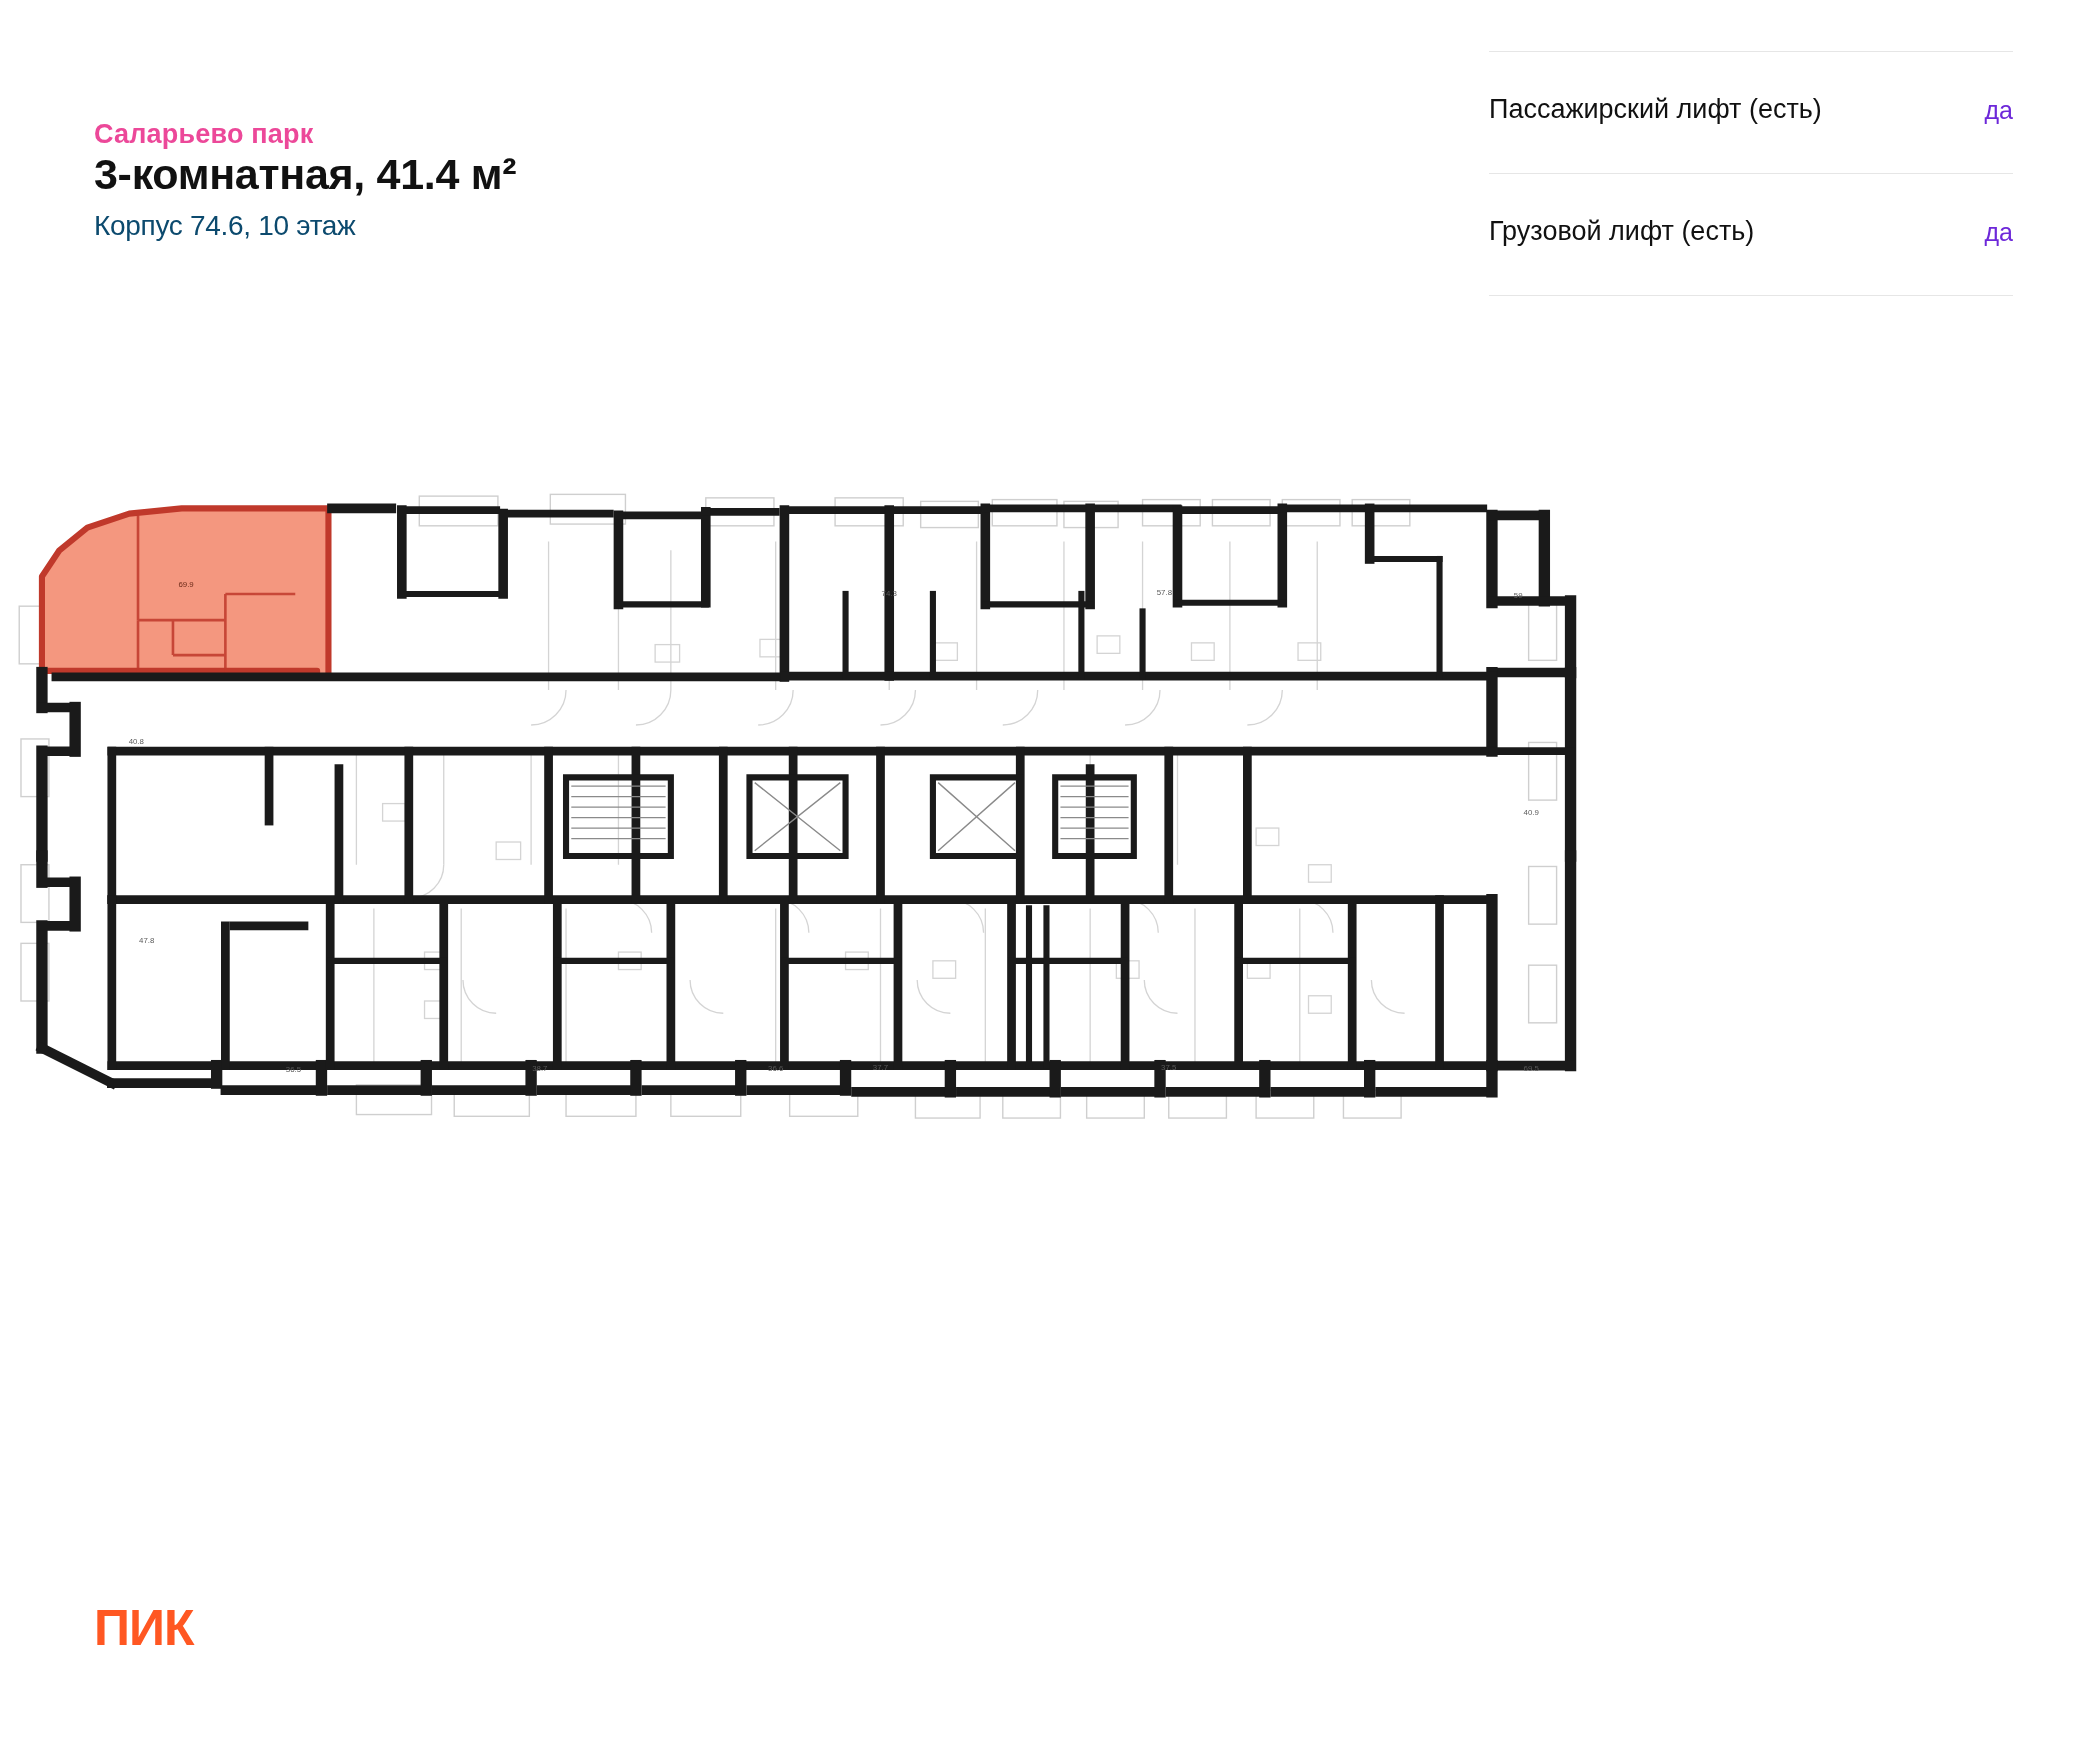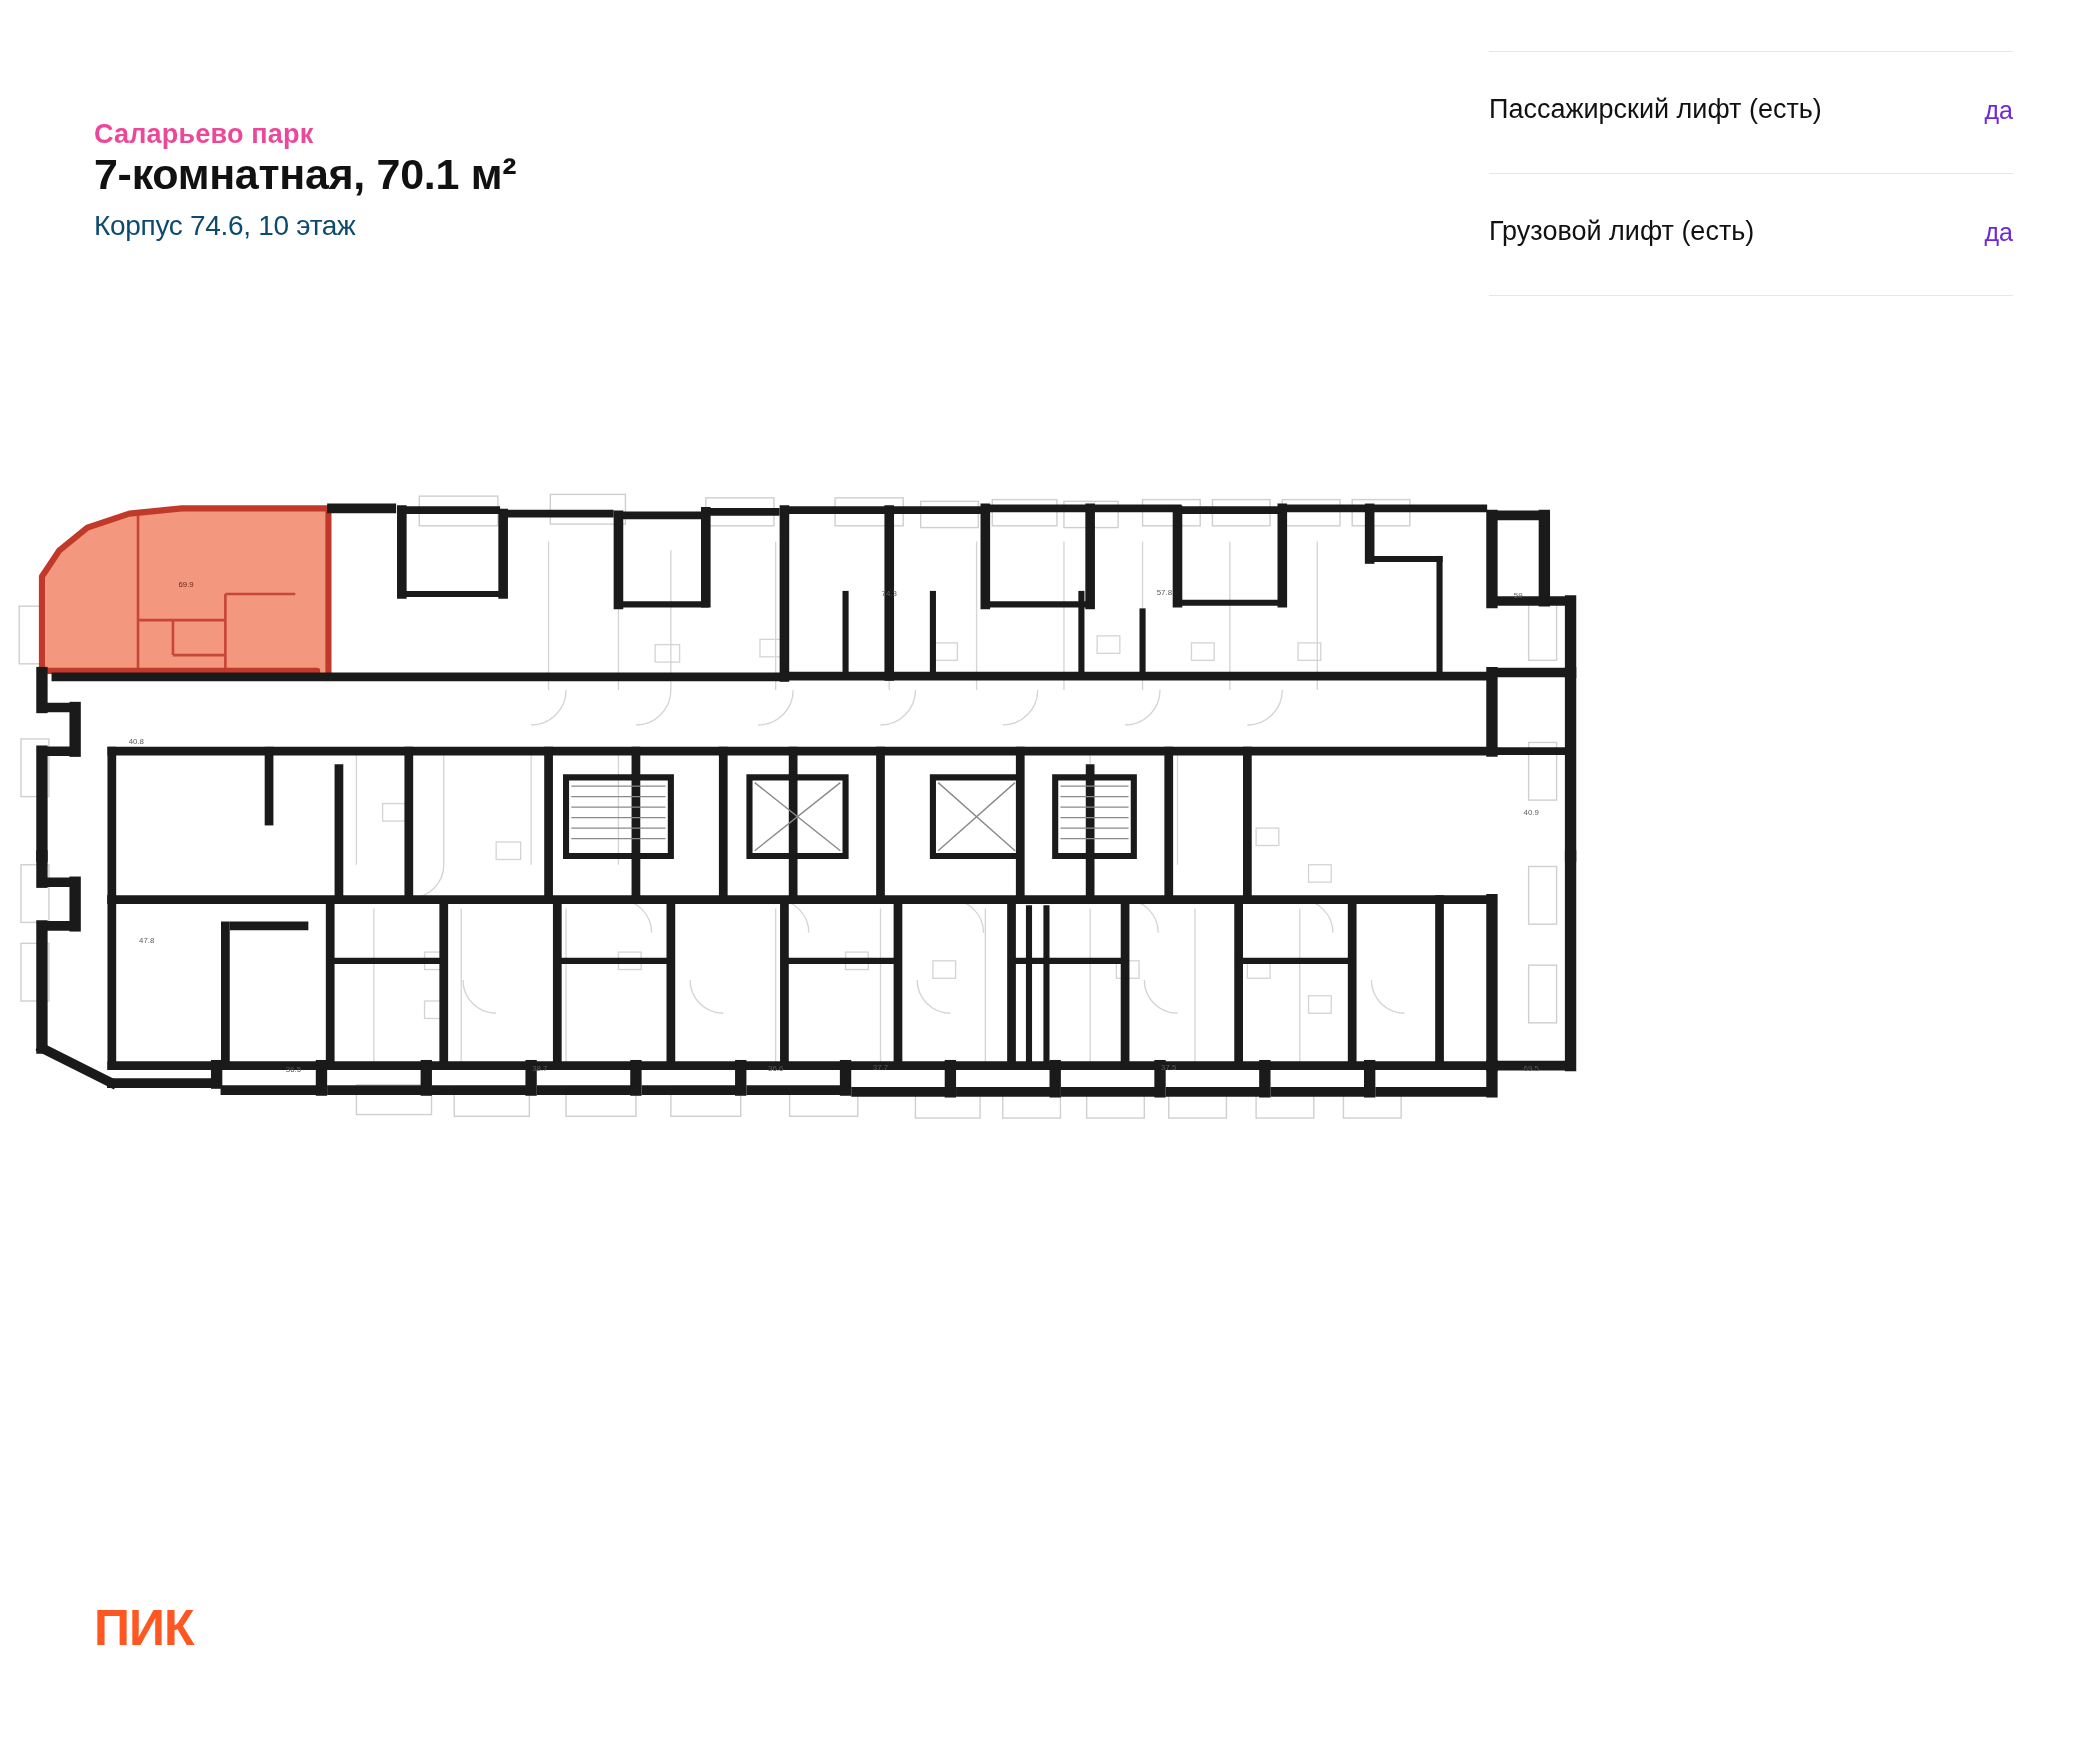--- a/index.html
+++ b/index.html
@@ -109,21 +109,21 @@
     color: #ff5722;
     letter-spacing: -0.9px;
     line-height: 1;
   }
 </style>
 </head>
 <body>
 
 <div class="header">
   <div class="project-name">Саларьево парк</div>
-  <div class="flat-title">7-комнатная, 70.1 м²</div>
+  <div class="flat-title">3-комнатная, 41.4 м²</div>
   <div class="flat-subtitle">Корпус 74.6, 10 этаж</div>
 
   <div class="specs">
     <div class="spec-row">
       <span class="spec-label">Пассажирский лифт (есть)</span>
       <span class="spec-value">да</span>
     </div>
     <div class="spec-row">
       <span class="spec-label">Грузовой лифт (есть)</span>
       <span class="spec-value">да</span>

